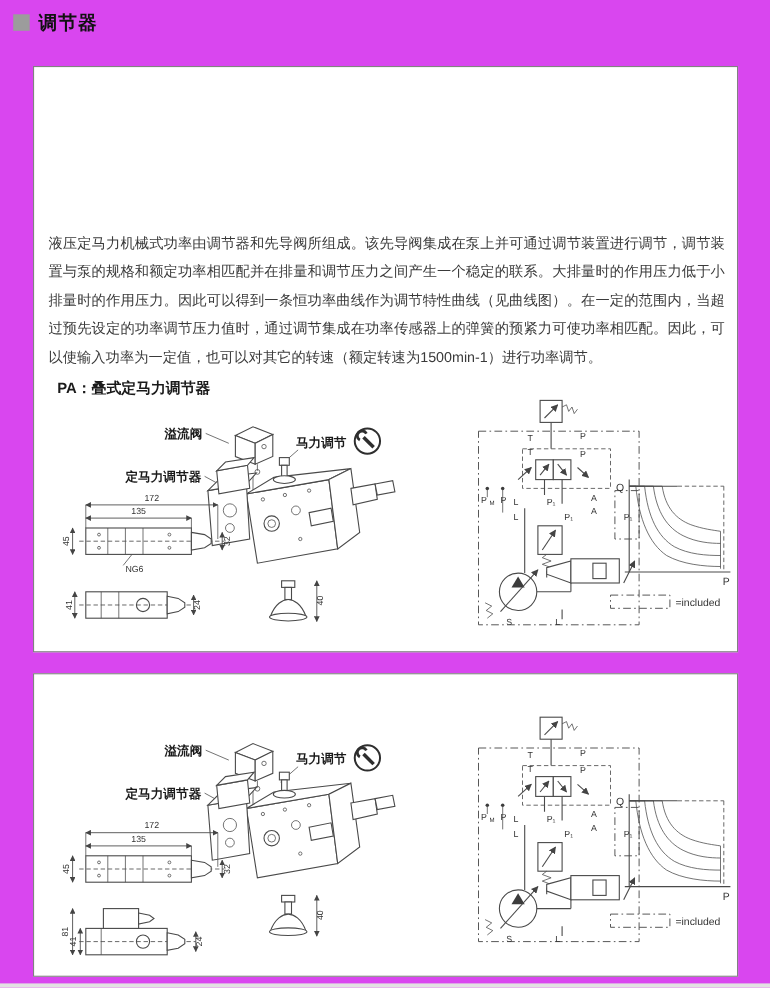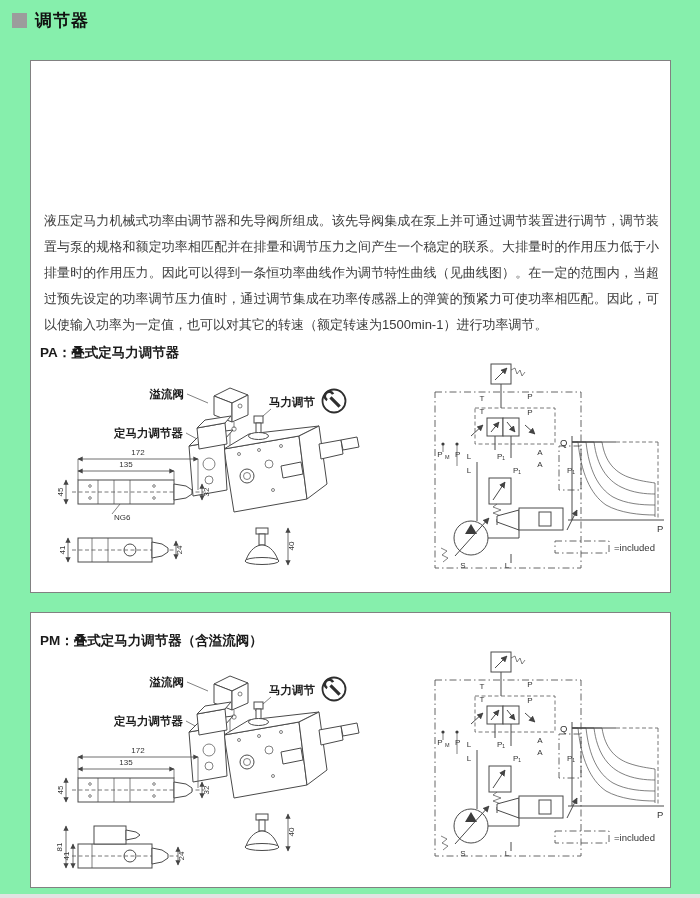--- a/index.html
+++ b/index.html
@@ -1,30 +1,30 @@
 <!DOCTYPE html>
 <html><head>
 <meta charset="utf-8">
 <style>
   html,body{margin:0;padding:0;background:#fff;}
-  .page{position:relative;width:700px;height:898px;background:#86efac;overflow:hidden;
+  .page{position:relative;width:700px;height:898px;background:#d946ef;overflow:hidden;
         font-family:"Liberation Sans",sans-serif;outline:1px solid #e9e9e9;}
   .page::after{content:"";position:absolute;left:0;right:0;bottom:0;height:4px;background:#e2e2e2;}
   .title-bar{position:absolute;left:12px;top:9px;display:flex;align-items:center;}
   .title-square{display:inline-block;width:15px;height:15px;background:#9c9c9c;margin-right:8px;}
   .title-bar h1{margin:0;font-size:17px;font-weight:bold;color:#111;letter-spacing:1px;}
   .box{position:absolute;left:30px;width:641px;border:1px solid #818181;background:#fff;box-sizing:border-box;}
   .box1{top:60px;height:533px;}
   .box2{top:612px;height:276px;}
   .para{position:absolute;left:44px;width:615px;margin:0;font-size:13px;line-height:26px;
         color:#3a3a3a;text-align:justify;word-break:break-all;}
   .p1{top:66px;height:106px;overflow:hidden;}
   .example{top:168px;height:26px;overflow:hidden;}
   .p2{top:208px;height:132px;overflow:hidden;}
-  .sec-heading{position:absolute;left:40px;margin:0;font-size:13.5px;font-weight:bold;color:#1a1a1a;text-align:center;}
+  .sec-heading{position:absolute;left:52px;margin:0;font-size:13.5px;font-weight:bold;color:#1a1a1a;text-align:center;}
   .h-pa{top:344px;}
   .h-pm{top:632px;}
   .fig{position:absolute;left:34px;width:634px;height:228px;overflow:visible;}
   .fig-pa{top:362px;}
   .fig-pm{top:650px;}
   .ln{stroke:#4a4a4a;stroke-width:1;fill:none;}
   .thin{stroke:#4a4a4a;stroke-width:0.7;fill:none;}
   .diml{stroke:#4a4a4a;stroke-width:0.8;fill:none;}
   .dd{stroke:#555;stroke-width:0.9;fill:none;stroke-dasharray:7 3 1.5 3;}
   .dsh{stroke:#555;stroke-width:0.8;fill:none;stroke-dasharray:4 2.5;}
@@ -252,21 +252,20 @@
     <use href="#dim-side-pa" x="28" y="166"></use>
     <text class="dim" x="31" y="188" transform="rotate(-90 31 188)" text-anchor="middle">41</text>
     <text class="dim" x="148" y="188" transform="rotate(-90 148 188)" text-anchor="middle">24</text>
     <use href="#knob" x="200" y="162"></use>
     <use href="#circuit-core" x="399" y="0"></use>
     <use href="#qp-chart" x="524" y="68"></use>
     <use href="#legend-box" x="520" y="176"></use>
   </svg>
 
   <div class="box box2"></div>
-  <h2 class="sec-heading h-pm">PM：叠式定马力调节器（含溢流阀）</h2>
 
   <svg class="fig fig-pm" viewBox="0 0 634 228">
     <use href="#relief-cube" x="170" y="22"></use>
     <line class="thin" x1="196" y1="68" x2="196" y2="86"></line>
     <line class="thin" x1="184" y1="66" x2="179" y2="90"></line>
     <text class="callout" x="150" y="36" text-anchor="end">溢流阀</text>
     <line class="thin" x1="153" y1="32" x2="174" y2="41"></line>
     <use href="#wrench-glyph" x="285" y="24"></use>
     <text class="callout" x="281" y="44" text-anchor="end">马力调节</text>
     <line class="thin" x1="237" y1="47" x2="221" y2="61"></line>

